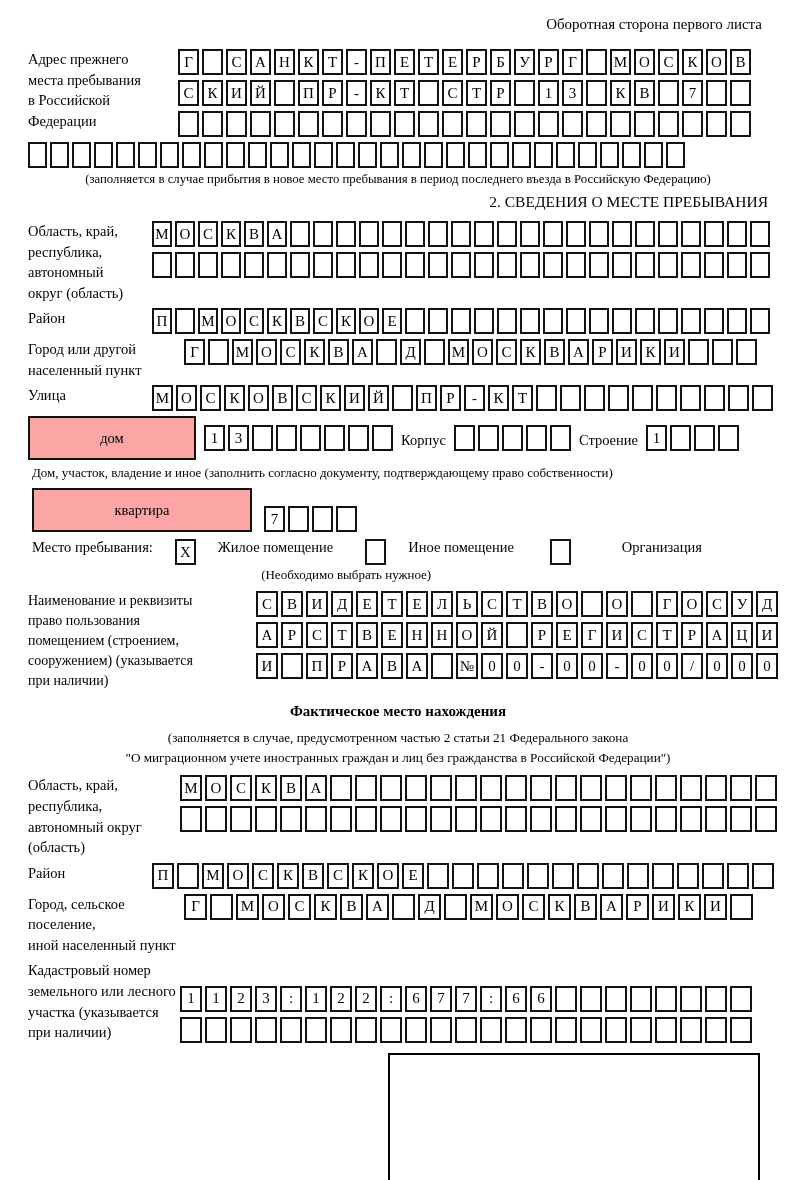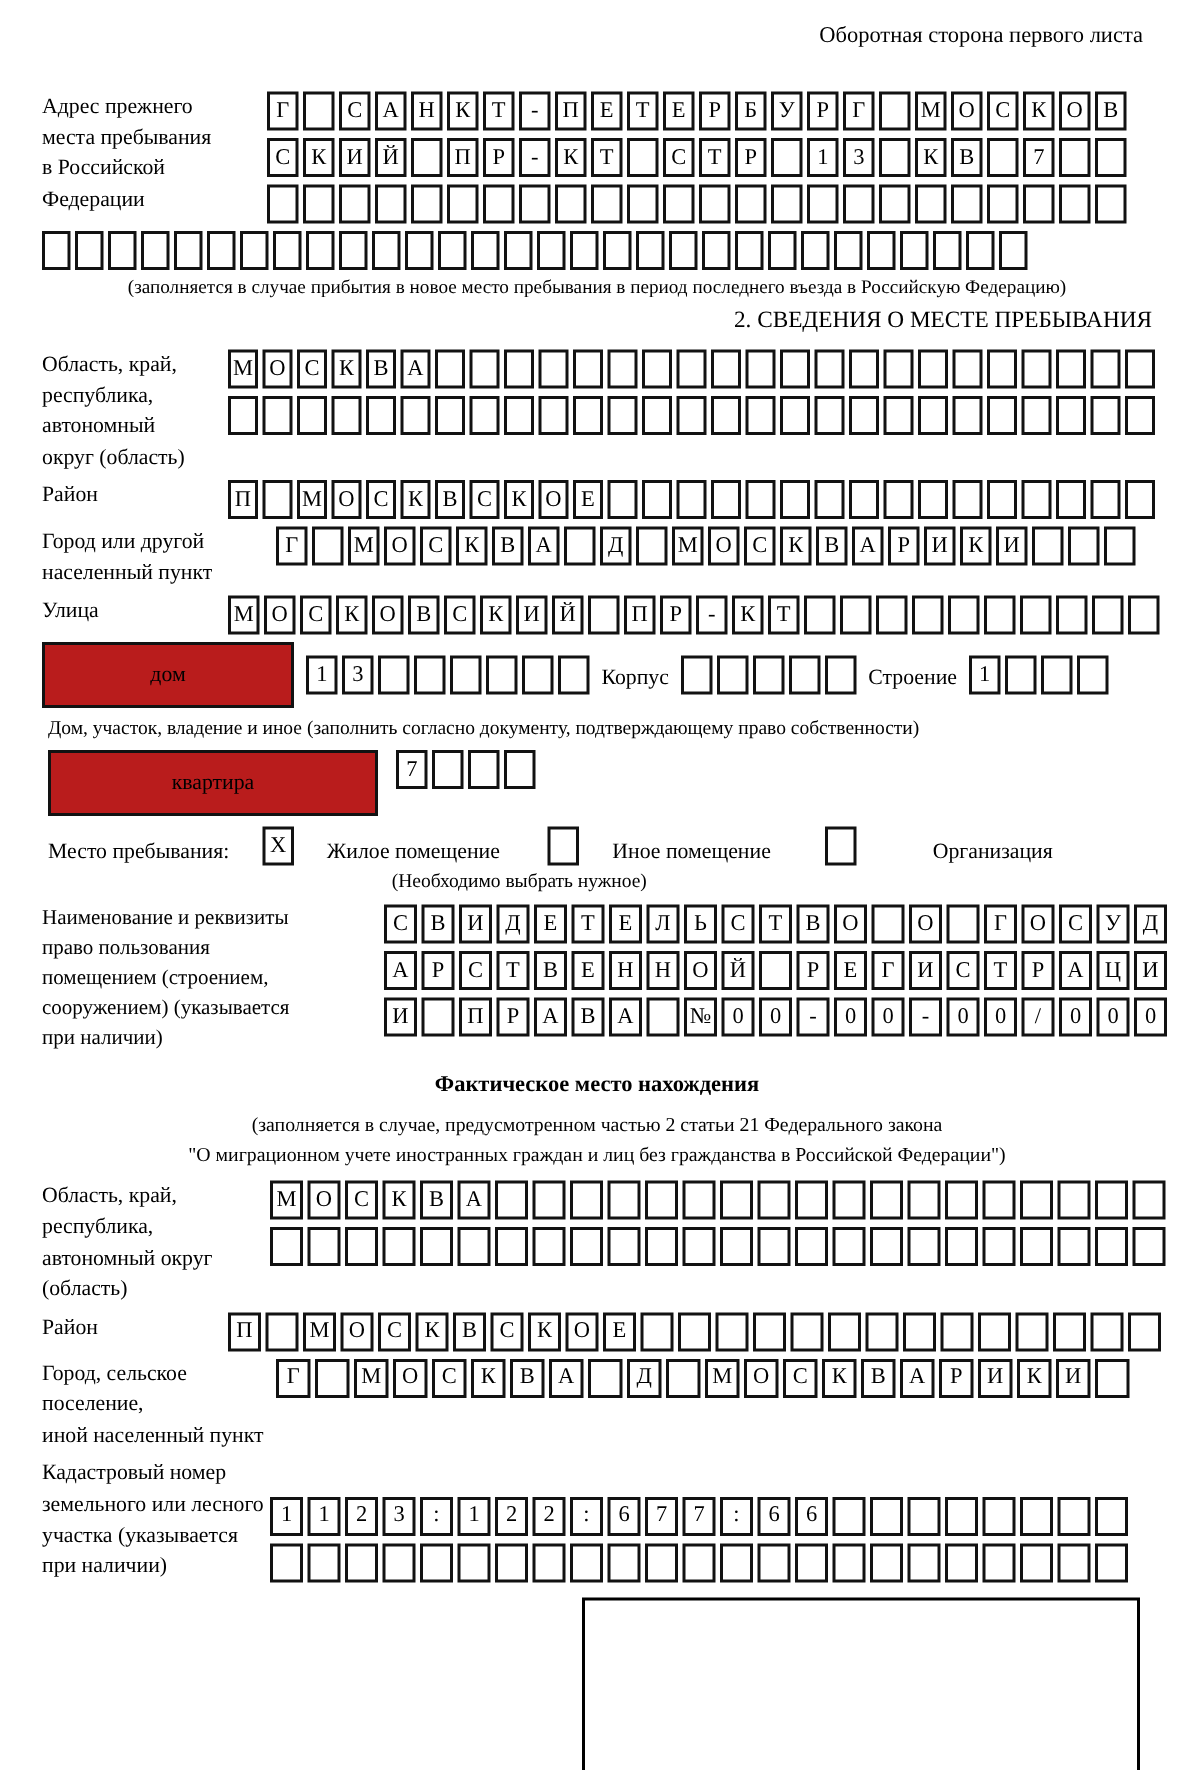--- a/index.html
+++ b/index.html
@@ -1,18 +1,18 @@
 <!DOCTYPE html>
 <html><head>
 <meta charset="utf-8">
 <style>
   html,body{margin:0;padding:0;background:#ffffff;}
   body{width:800px;height:1180px;color:#000;font-family:"Liberation Serif",serif;overflow:hidden;}
   .page{position:relative;padding:16px 32px 0 28px;box-sizing:border-box;}
-  .hdr{ text-align:right;font-size:15px;padding-right:6px;margin-bottom:28px;}
+  .hdr{ text-align:right;font-size:15px;padding-right:6px;margin-bottom:16px;}
 
   .frow{display:flex;align-items:flex-start;margin-bottom:5px;}
   .frow.bottom{align-items:flex-end;}
   .lbl{font-size:14.5px;line-height:1.42;flex:0 0 auto;}
   .lbl span{display:block;}
   .cells{display:flex;column-gap:3px;flex:0 0 auto;}
   .stack{display:flex;flex-direction:column;row-gap:5px;}
   .cell{box-sizing:border-box;flex:0 0 auto;width:21px;height:26px;border:2px solid #121212;
         display:inline-flex;align-items:center;justify-content:center;
         font-size:15px;font-family:"Liberation Serif",serif;background:#fff;}
@@ -25,26 +25,26 @@
   .note-left{font-size:13px;margin:1px 0 7px 4px;}
   .h2{font-size:15.5px;font-weight:normal;text-align:right;margin:6px 0 10px 0;}
 
   .lblw-s1{width:150px;}
   .lblw-s2{width:124px;}
   .lblw-doc{width:228px;font-size:14px;}
   .lblw-fact{width:152px;}
   .lblw-factg{width:156px;}
 
   .widebox{box-sizing:border-box;border:2px solid #121212;height:44px;display:flex;
-           align-items:center;justify-content:center;font-size:14.5px;background:#b91c1c;}
+           align-items:center;justify-content:center;font-size:14.5px;background:#fca5a5;}
   .dombox{width:168px;margin-right:8px;}
   .kvbox{width:220px;margin-left:4px;margin-right:12px;}
   .inline-lbl{font-size:14.5px;margin:4px 8px 0 8px;white-space:nowrap;}
 
-  .mesto{display:flex;align-items:flex-end;font-size:14.5px;margin:7px 0 2px 4px;column-gap:8px;gap:18px;}
+  .mesto{display:flex;align-items:flex-start;font-size:14.5px;margin:7px 0 2px 4px;column-gap:8px;gap:18px;}
   .mesto .cell{margin:0 4px;}
   .mesto-note{width:86%;text-align:center;font-size:13px;margin-bottom:8px;}
 
   .fact-title{font-size:15px;font-weight:bold;text-align:center;margin:12px 0 8px 0;}
   .fact-note{font-size:13.2px;text-align:center;line-height:1.5;margin-bottom:8px;}
   .fact-note span{display:block;}
 
   .stamp{box-sizing:border-box;margin:10px 0 6px 360px;width:372px;height:176px;border:2px solid #000;background:#fff;}
 </style>
 </head>
@@ -368,21 +368,21 @@
     <div class="inline-lbl">Строение</div>
     <div class="cells">
         <span class="cell">1</span>
         <span class="cell"></span>
         <span class="cell"></span>
         <span class="cell"></span>
       </div>
   </div>
   <div class="note-left">Дом, участок, владение и иное (заполнить согласно документу, подтверждающему право собственности)</div>
 
-  <div class="frow" style="align-items:flex-start;">
+  <div class="frow" style="align-items:flex-end;">
     <div class="widebox kvbox">квартира</div>
     <div class="cells">
         <span class="cell">7</span>
         <span class="cell"></span>
         <span class="cell"></span>
         <span class="cell"></span>
       </div>
   </div>
 
   <div class="mesto">

